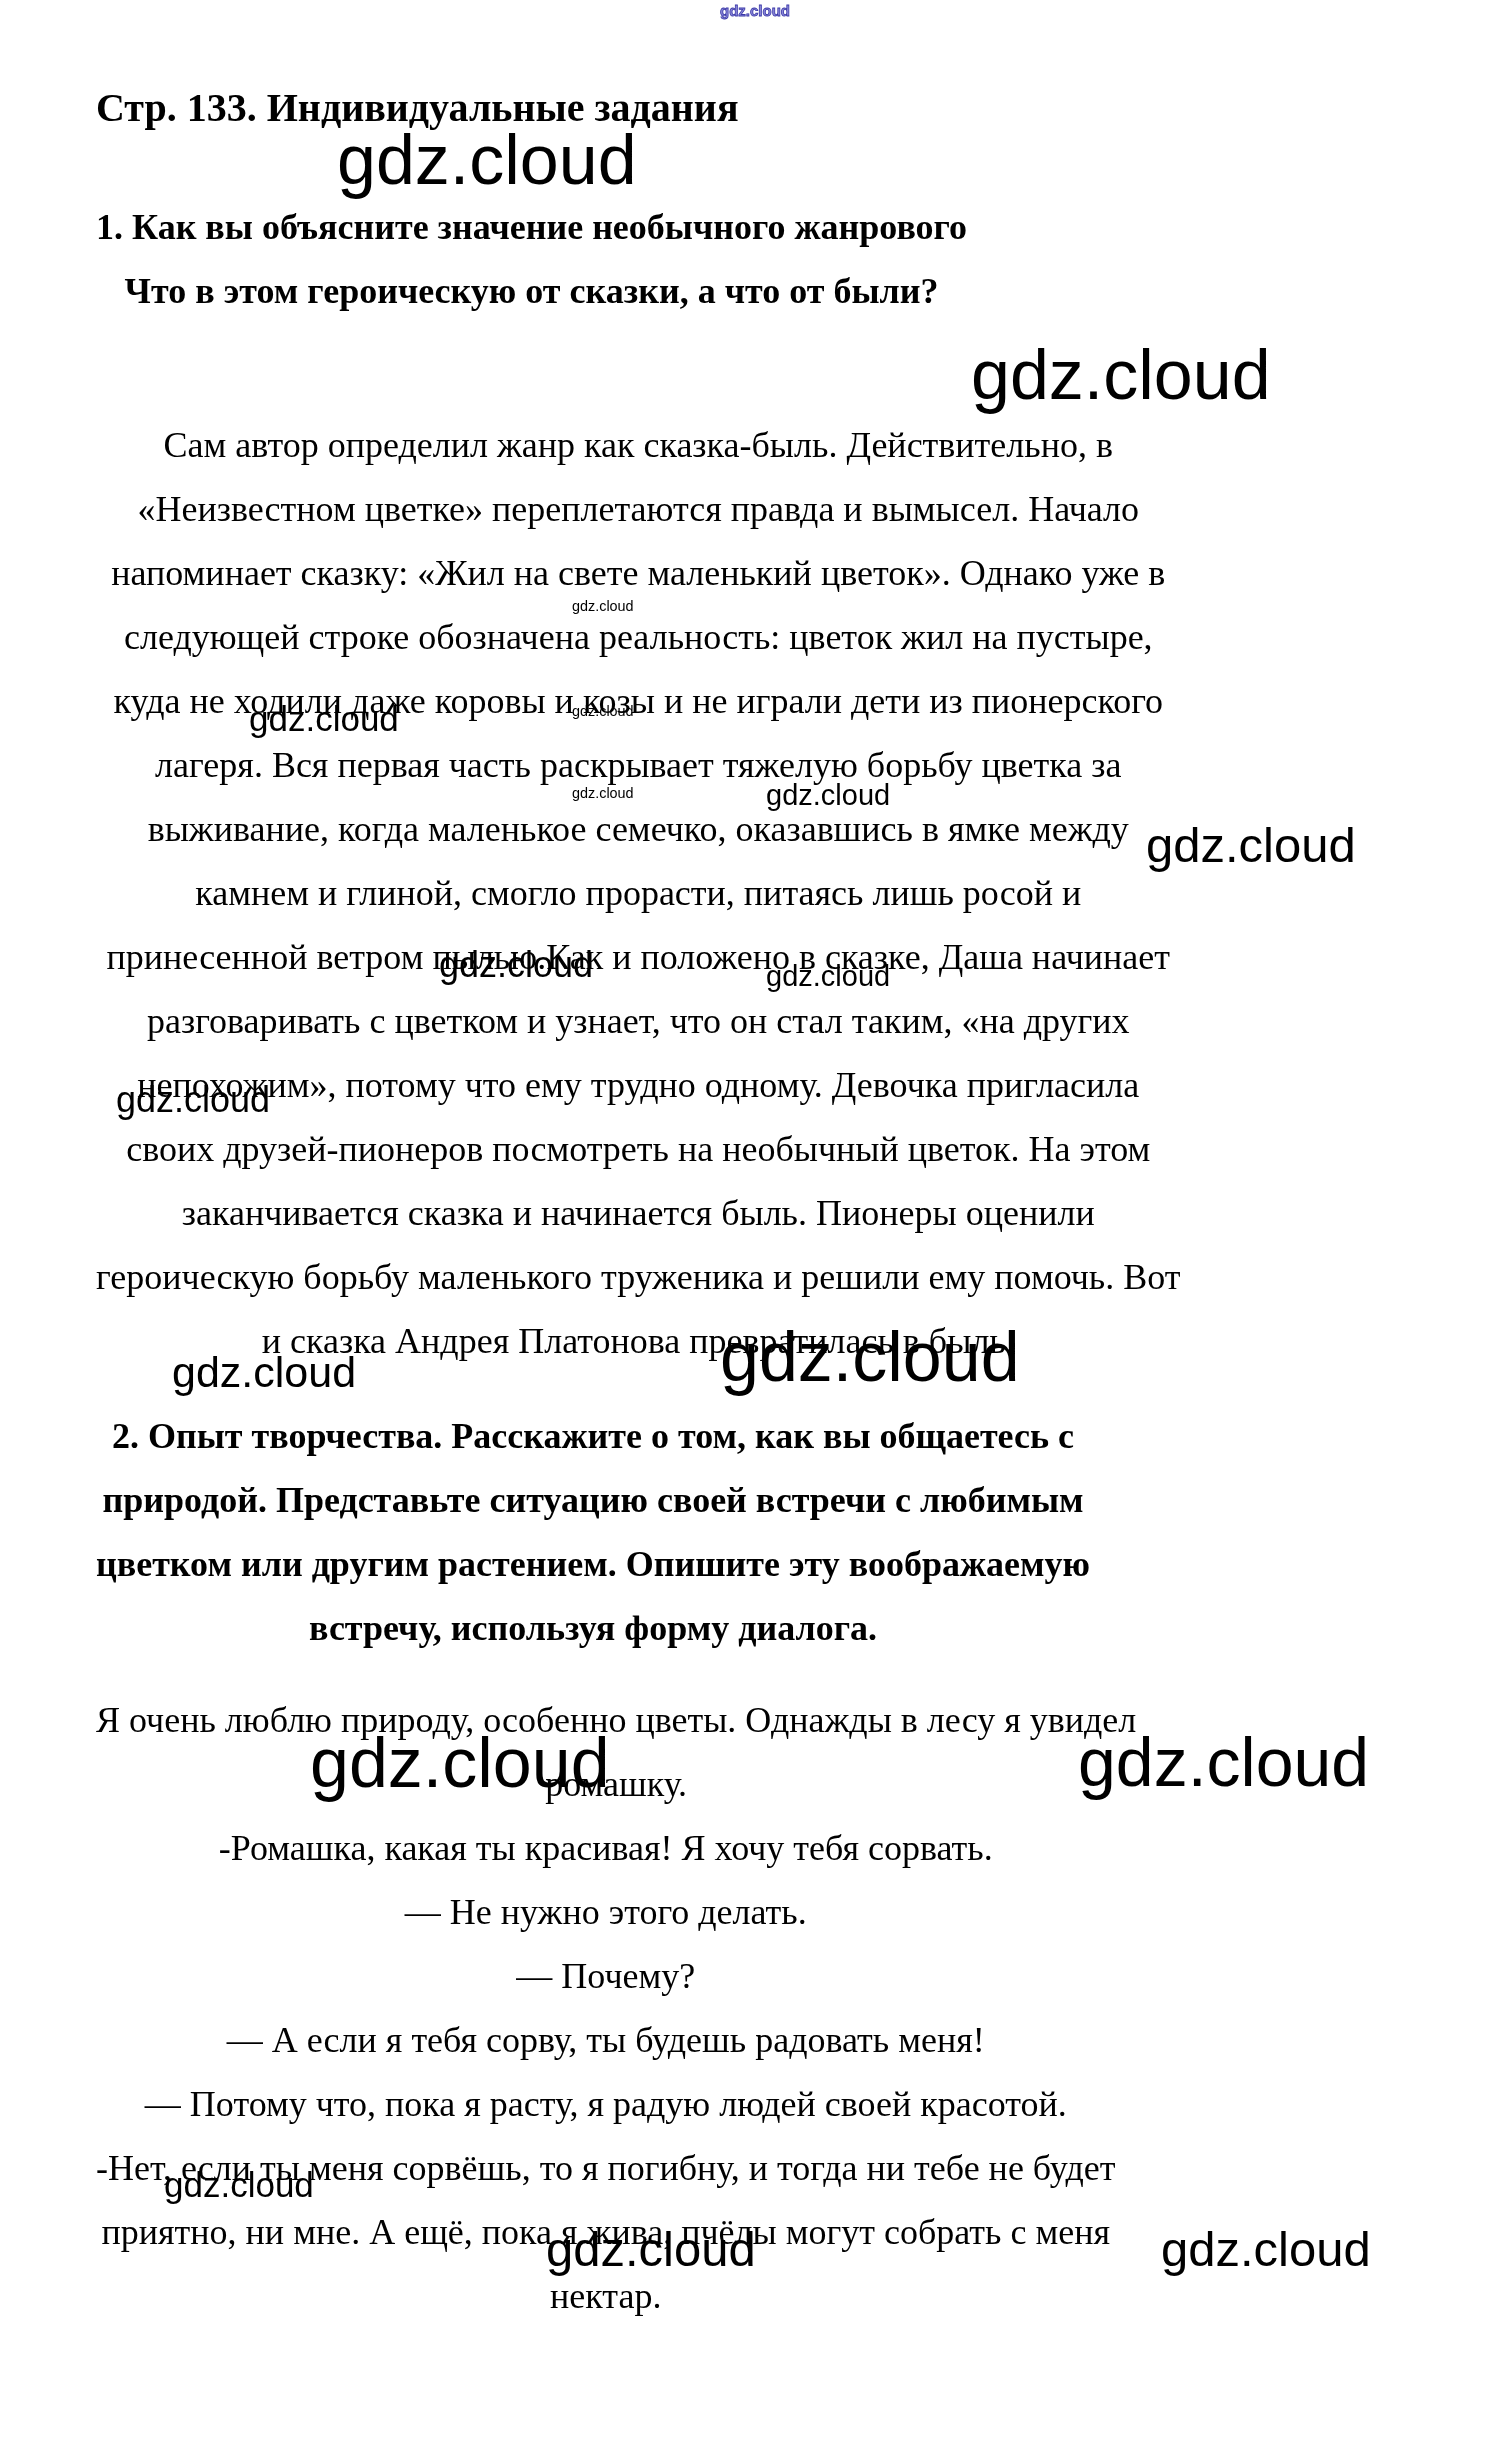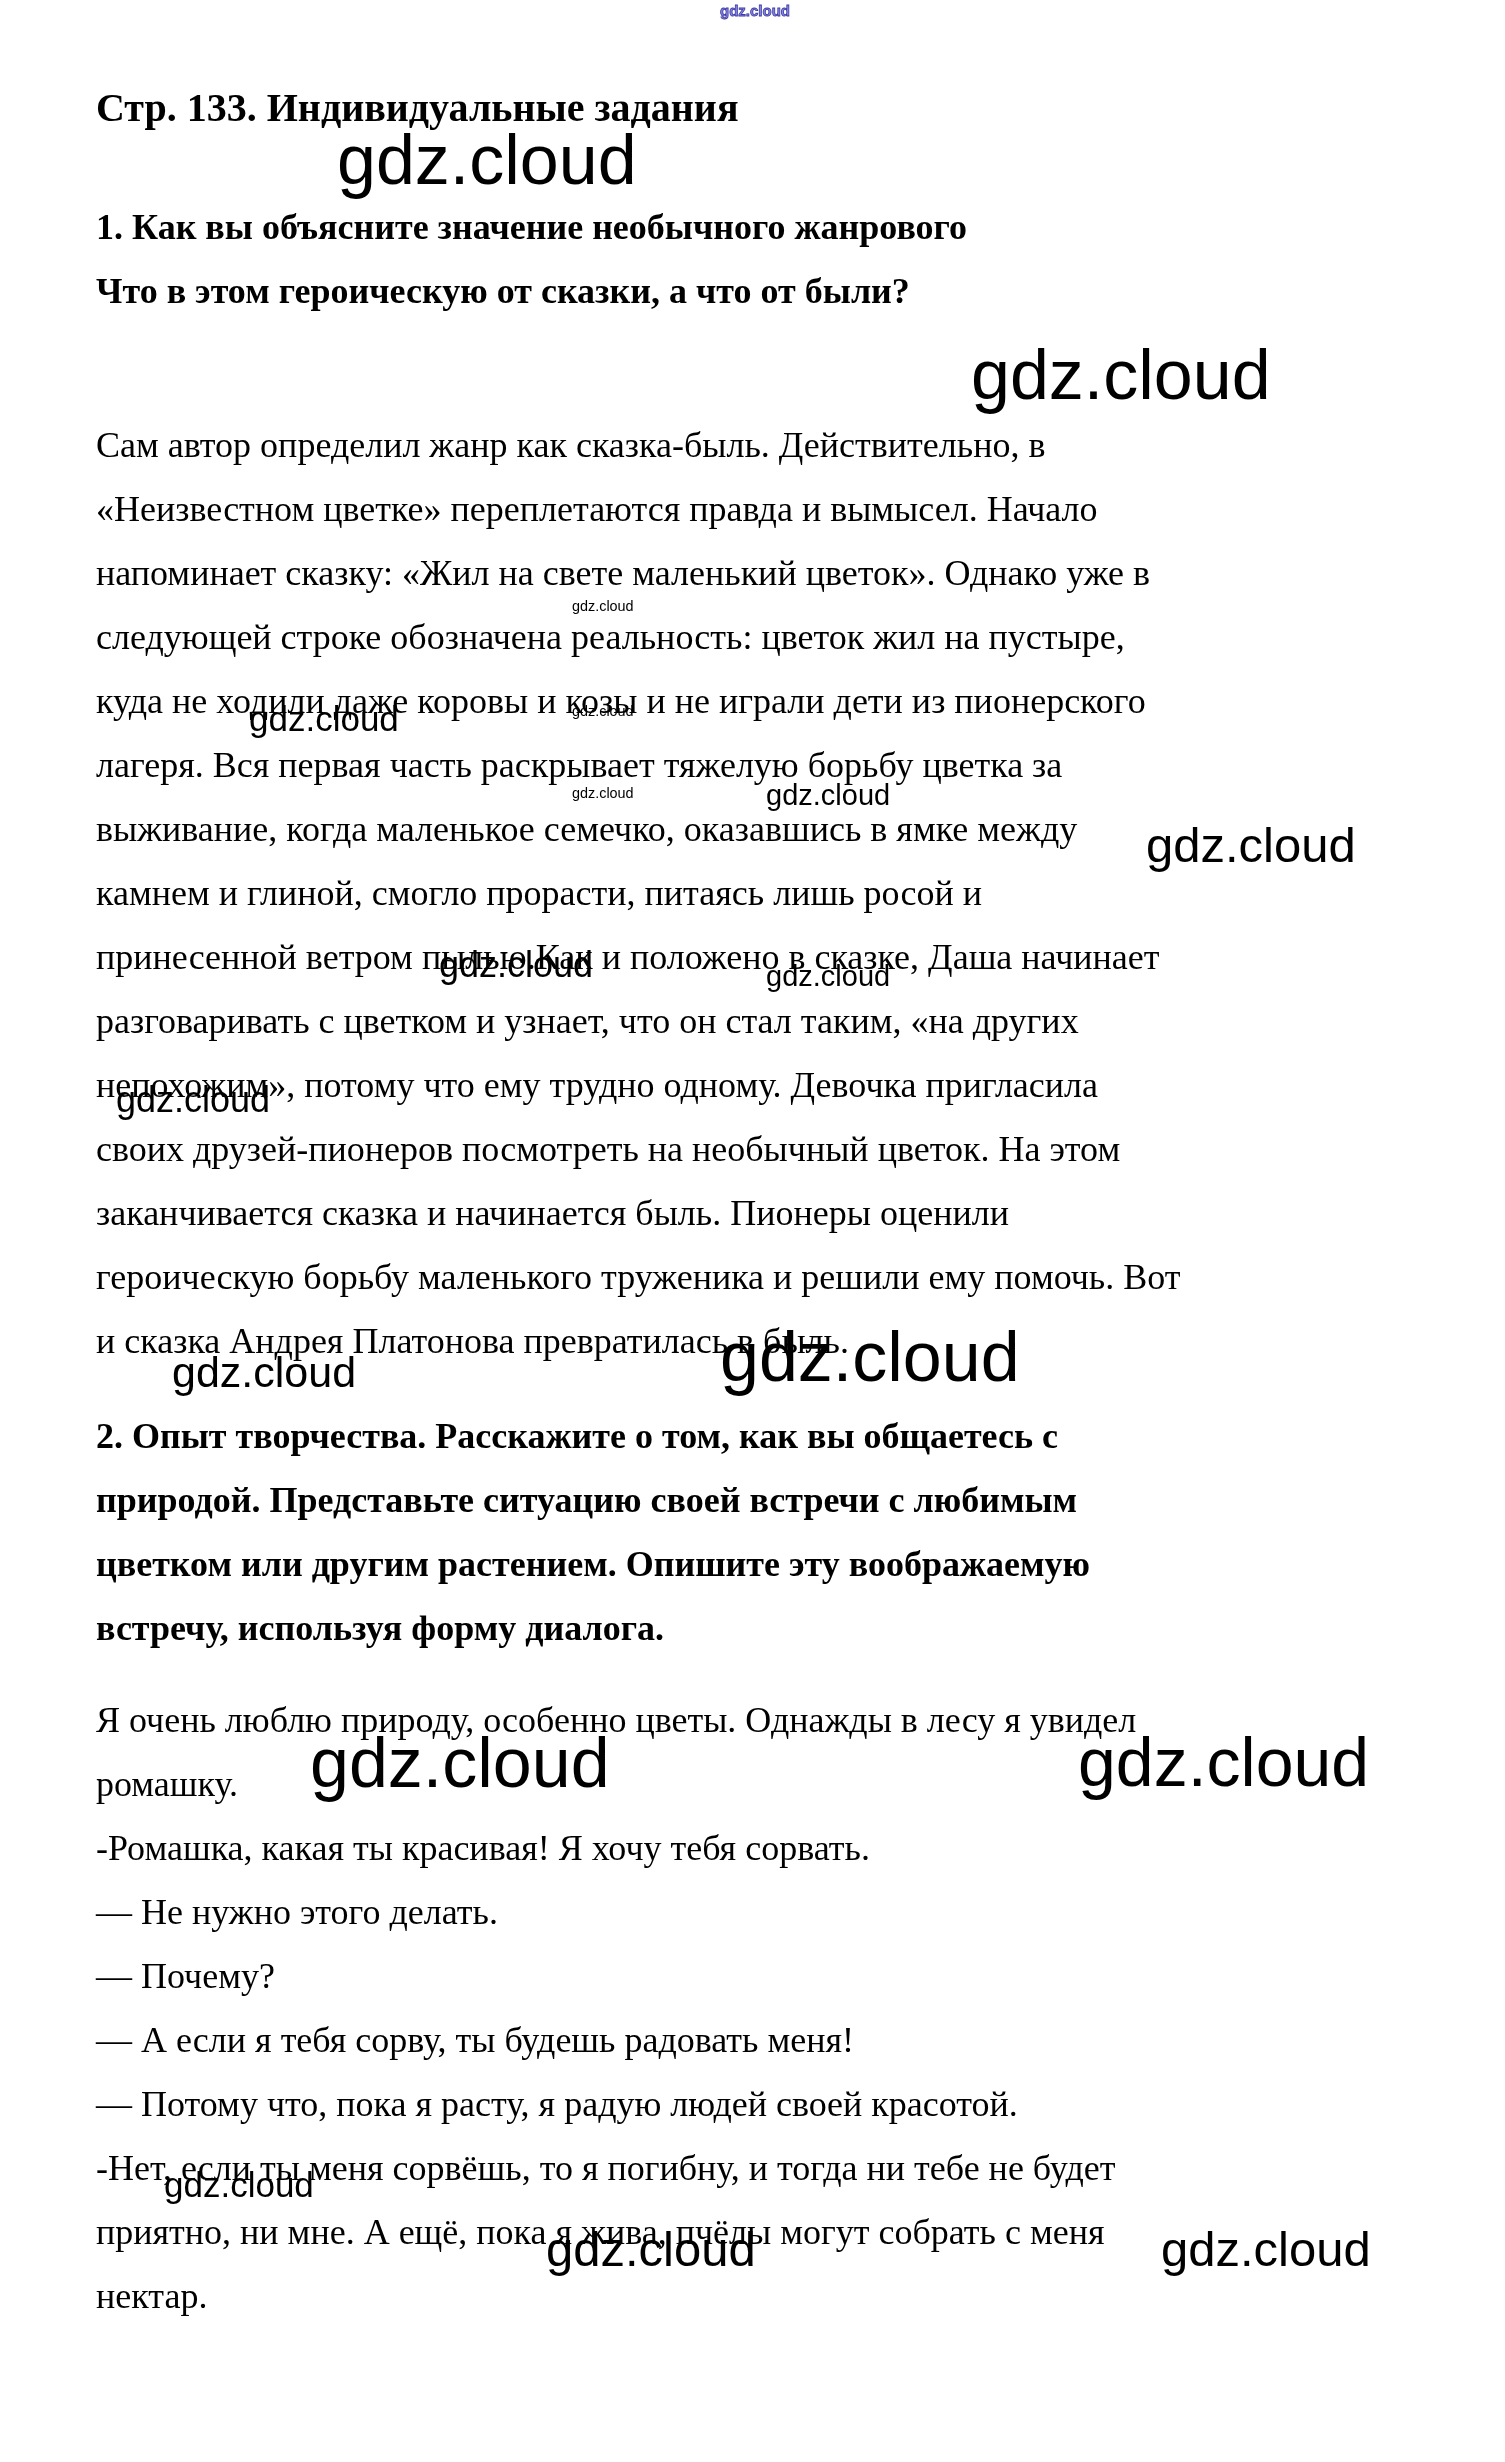--- a/index.html
+++ b/index.html
@@ -4,20 +4,21 @@
 <style>
   html, body { margin: 0; padding: 0; background: #ffffff; }
   .page {
     position: relative;
     width: 1506px;
     height: 2462px;
     background: #ffffff;
     overflow: hidden;
     font-family: "Liberation Serif", serif;
     color: #000000;
+    text-align: center;
   }
   .block {
     position: absolute;
     left: 96px;
     font-size: 36px;
     line-height: 64px;
   }
   .line { white-space: nowrap; }
   .bold { font-weight: bold; }
   .title-block { top: 76px; font-size: 40px; font-weight: bold; }

